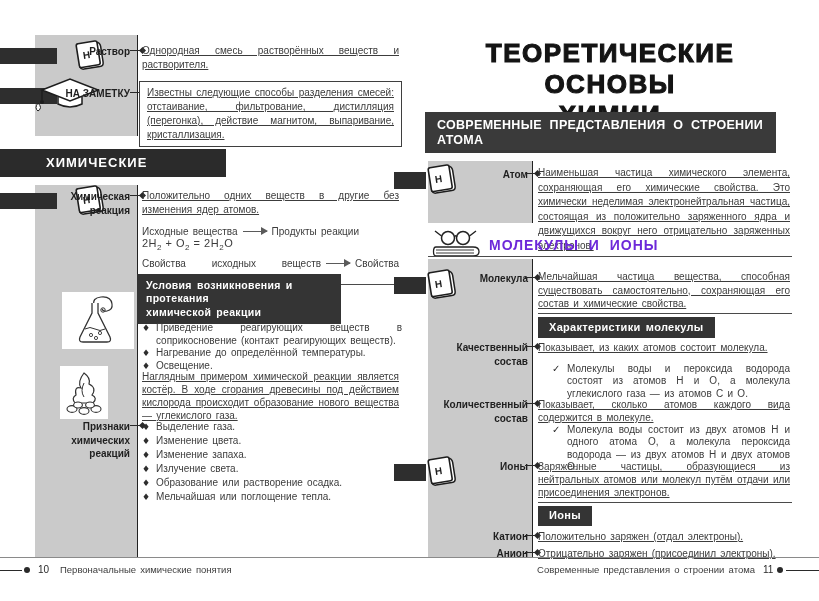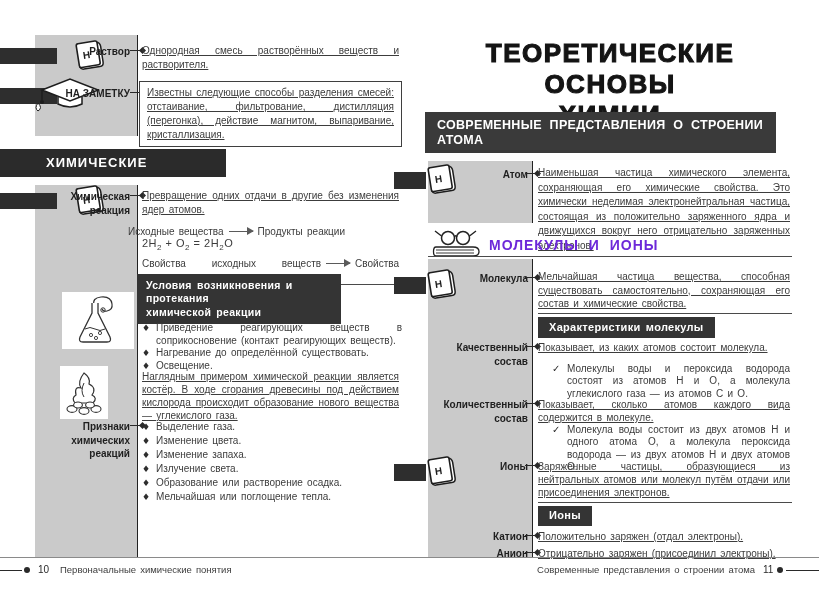--- a/index.html
+++ b/index.html
@@ -102,23 +102,23 @@
         <g transform="rotate(-9 20 19)">
           <path d="M28 6 q4 1 4 5 v16 q0 4-4 4 H12 q-3 0-4-3" fill="#fff" stroke="#1d1d1d" stroke-width="1.5"></path>
           <rect x="8" y="5" width="21" height="24" rx="2" fill="#fff" stroke="#1d1d1d" stroke-width="1.6"></rect>
           <text x="13" y="21" font-size="10" font-weight="bold" fill="#1d1d1d" font-family="Liberation Sans, sans-serif">Н</text>
         </g>
       </svg>
     </span>
     <div class="label" style="left:30px;top:190px;width:100px">Химическая
 реакция</div>
     <div class="conn" style="left:130px;top:195px"></div>
-    <div class="def" style="left:142px;top:189px;width:257px">Превращение одних отдачи в другие без изменения ядер атомов.</div>
-
-    <div class="scheme" style="left:128px;top:225px;width:260px;white-space:nowrap">
+    <div class="def" style="left:142px;top:189px;width:257px">Положительно одних веществ в другие без изменения ядер атомов.</div>
+
+    <div class="scheme" style="left:142px;top:225px;width:260px;white-space:nowrap">
       <span>Исходные вещества</span><span class="arr"></span><span>Продукты реакции</span>
     </div>
 
     <div class="formula" style="left:142px;top:237px">
       <span>2H</span><sub>2</sub><span> + O</span><sub>2</sub><span> = 2H</span><sub>2</sub><span>O</span>
     </div>
 
     <div class="scheme" style="left:142px;top:257px;width:257px;text-align:justify">
       <span>Свойства исходных веществ</span><span class="arr"></span><span>Свойства продуктов реакции</span>
     </div>
@@ -139,21 +139,21 @@
       </svg>
     </div>
 
     <div class="blist" style="left:142px;top:322px;width:260px">
       <div class="bitem">
         <span class="dia">♦</span>
         <span class="btext">Приведение реагирующих веществ в соприкосновение (контакт реагирующих веществ).</span>
       </div>
       <div class="bitem">
         <span class="dia">♦</span>
-        <span class="btext">Нагревание до определённой существовать.</span>
+        <span class="btext">Нагревание до определённой температуры.</span>
       </div>
       <div class="bitem">
         <span class="dia">♦</span>
         <span class="btext">Освещение.</span>
       </div>
     </div>
 
     <div class="def" style="left:142px;top:370px;width:257px;line-height:13px">Наглядным примером химической реакции является костёр. В ходе сгорания древесины под действием кислорода происходит образование нового вещества — углекислого газа.</div>
 
     <div class="imgbox" style="left:60px;top:366px;width:48px;height:53px">

